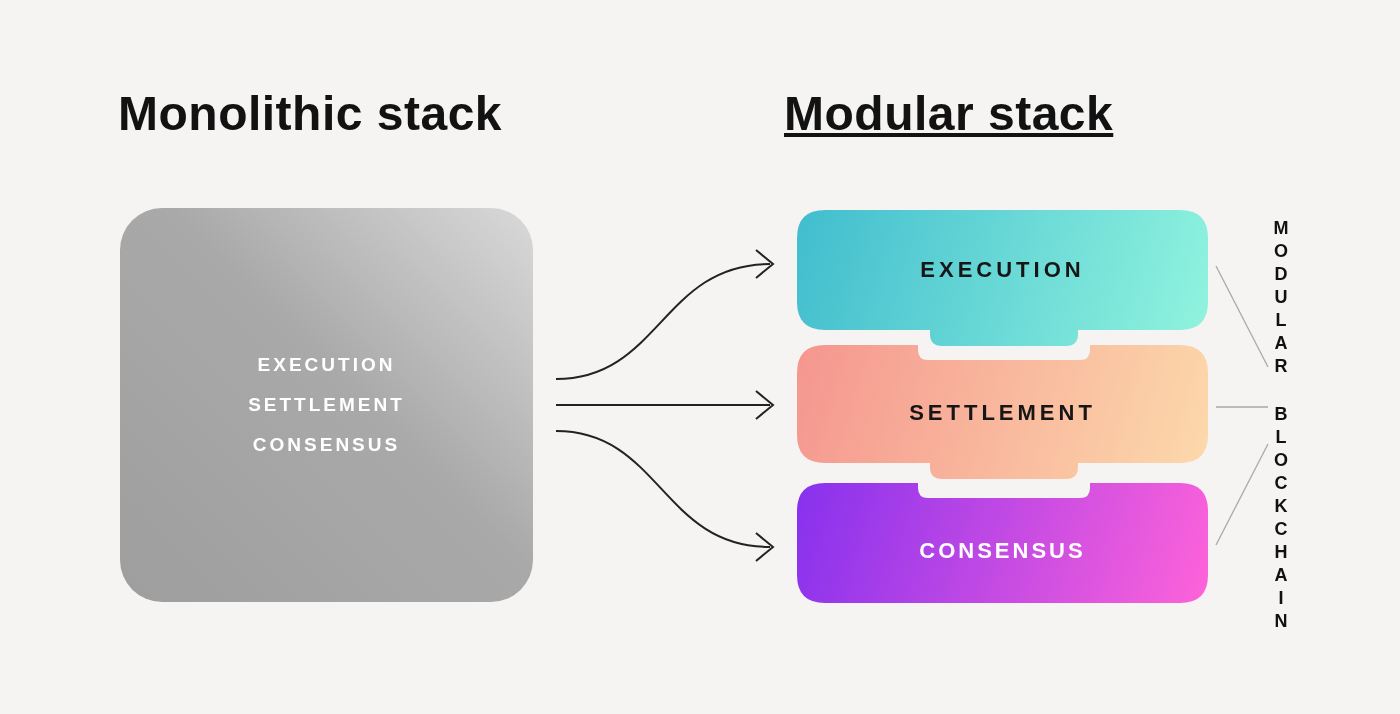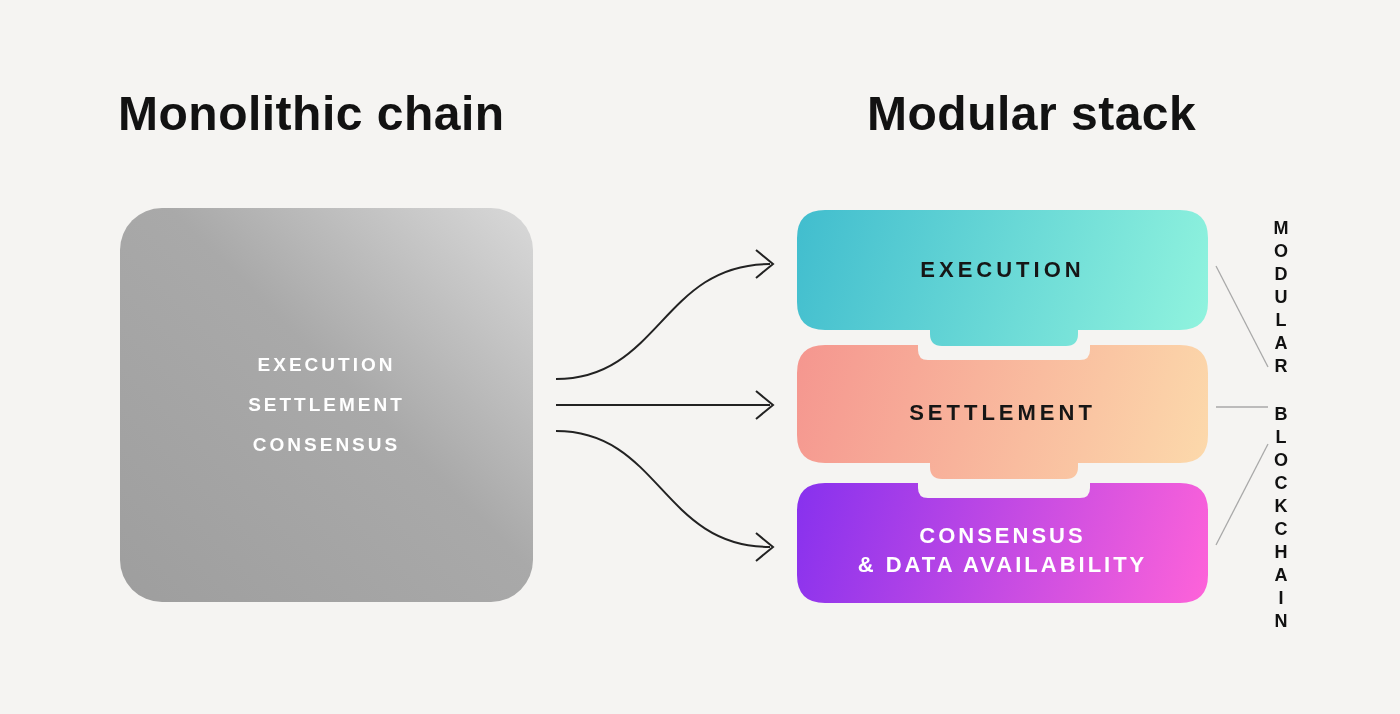--- a/index.html
+++ b/index.html
@@ -7,21 +7,21 @@
     width:1400px;height:714px;position:relative;overflow:hidden;
     background:#f5f4f2;
     font-family:"Liberation Sans", sans-serif;
   }
   .title{
     position:absolute;top:90px;
     font-size:48px;font-weight:700;color:#121212;
     letter-spacing:.5px;line-height:1;white-space:nowrap;
   }
   #title-left{left:118px;}
-  #title-right{left:867px;}
+  #title-right{left:784px;text-decoration:underline;}
 
   
   .mono-box{
     position:absolute;left:120px;top:208px;width:413px;height:394px;
     border-radius:42px;
     background:linear-gradient(45deg,#9e9e9e 0%,#a9a9a9 55%,#d9d9d9 100%);
     display:flex;flex-direction:column;align-items:center;justify-content:center;
   }
   .mono-layer{
     color:#ffffff;font-size:19px;font-weight:700;
@@ -50,21 +50,21 @@
   }
   .side-word{
     writing-mode:vertical-rl;text-orientation:upright;
     font-size:18px;font-weight:700;letter-spacing:3px;line-height:1;
     color:#111111;white-space:nowrap;
   }
 </style>
 </head>
 <body>
 
-<div class="title" id="title-left">Monolithic chain</div>
+<div class="title" id="title-left">Monolithic stack</div>
 <div class="title" id="title-right">Modular stack</div>
 
 <div class="mono-box">
   <div class="mono-layer">EXECUTION</div>
   <div class="mono-layer">SETTLEMENT</div>
   <div class="mono-layer">CONSENSUS</div>
 </div>
 
 <svg class="overlay" width="1400" height="714" viewBox="0 0 1400 714">
   <defs>
@@ -106,19 +106,18 @@
            H 825 Q 797 463 797 435 V 373 Q 797 345 825 345 Z"></path>
   <path fill="url(#grad-consensus)" d="M 825 483 H 918 V 488 Q 918 498 928 498 H 1080 Q 1090 498 1090 488 V 483
            H 1180 Q 1208 483 1208 511 V 575 Q 1208 603 1180 603
            H 825 Q 797 603 797 575 V 511 Q 797 483 825 483 Z"></path>
 </svg>
 
 <div class="block-label label-dark" id="label-execution">EXECUTION</div>
 <div class="block-label label-dark" id="label-settlement">SETTLEMENT</div>
 <div class="block-label label-light" id="label-consensus">
   <div>CONSENSUS</div>
-  <div>&amp; DATA AVAILABILITY</div>
 </div>
 
 <div class="side-label">
   <div class="side-word">MODULAR</div>
   <div class="side-word">BLOCKCHAIN</div>
 </div>
 
 </body></html>

